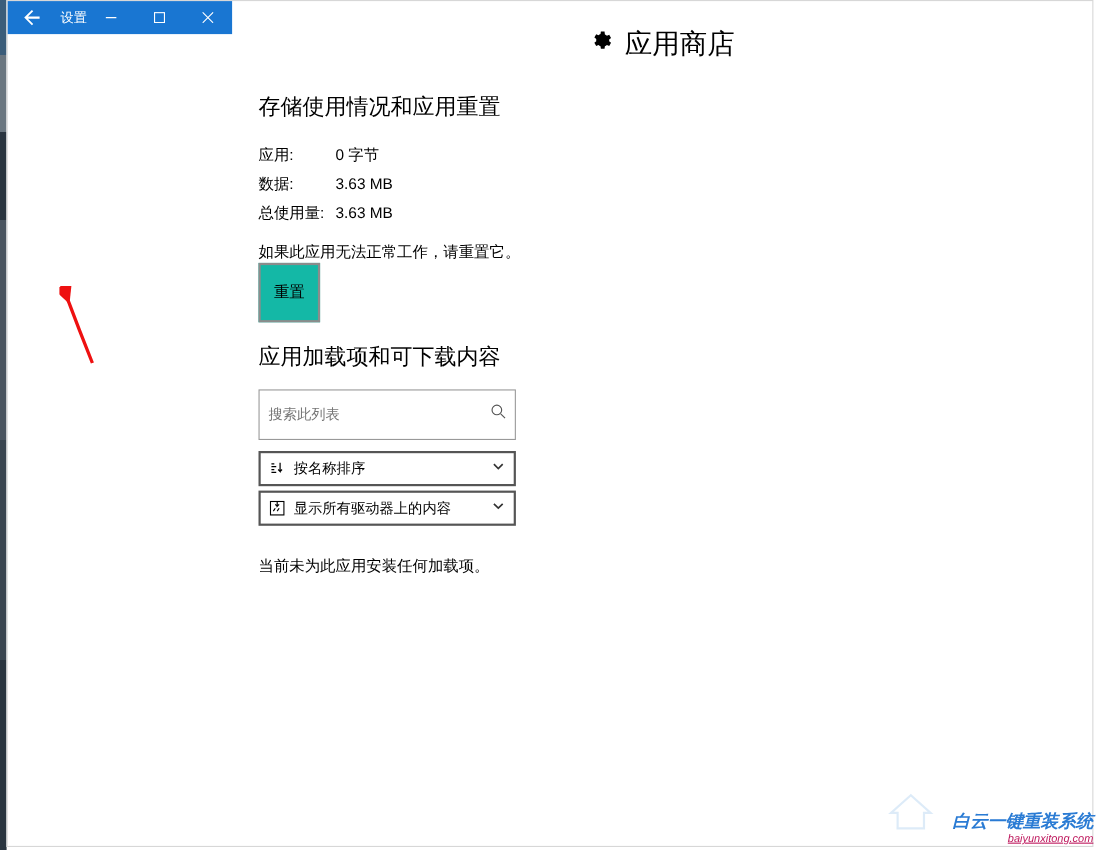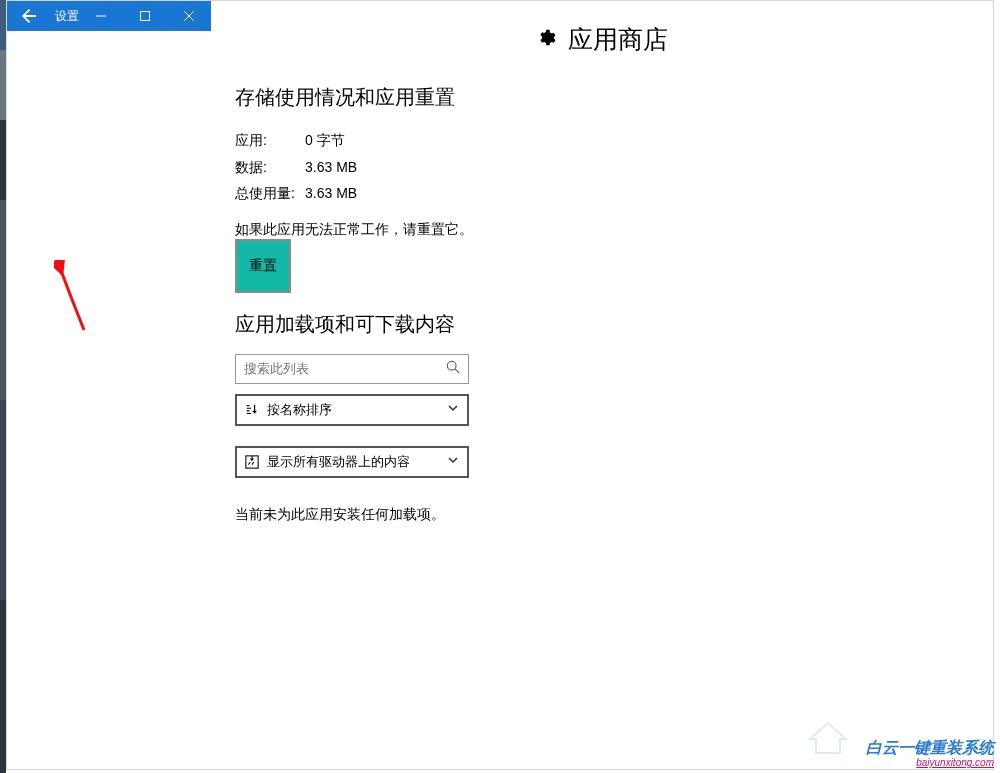--- a/index.html
+++ b/index.html
@@ -68,39 +68,39 @@
     .reset-btn {
       display: inline-block;
       border: 2px solid #8c8c8c;
       background: #14b8a6;
       padding: 16px 12px;
       font-size: 14px;
       cursor: pointer;
       margin-bottom: 18px;
     }
     .search-box {
-      width: 234px; height: 30px;
+      width: 234px; height: 46px;
       border: 1px solid #999;
       display: flex; align-items: center;
       margin-bottom: 10px;
       padding: 0 8px;
       position: relative;
     }
     .search-box input {
       border: none; outline: none; flex: 1; font-size: 13px; color: #777;
       background: transparent;
     }
     .search-box .sicon { position: absolute; right: 8px; }
     .sicon svg { width: 14px; height: 14px; fill: none; stroke: #555; stroke-width: 1.2; }
     .dropdown {
       width: 234px; height: 32px;
       border: 2px solid #555;
       display: flex; align-items: center;
       padding: 0 8px;
-      margin-bottom: 20px;
+      margin-bottom: 4px;
       font-size: 13px;
       cursor: pointer;
       position: relative;
     }
     .dropdown .dicon { margin-right: 8px; display:flex; }
     .dropdown .dicon svg { width: 14px; height: 14px; }
     .dropdown .chev { position: absolute; right: 8px; }
     .dropdown .chev svg { width: 12px; height: 12px; fill: none; stroke: #333; stroke-width: 1.5; }
     .status-text { font-size: 14px; margin-top: 28px; }
     .red-arrow {

